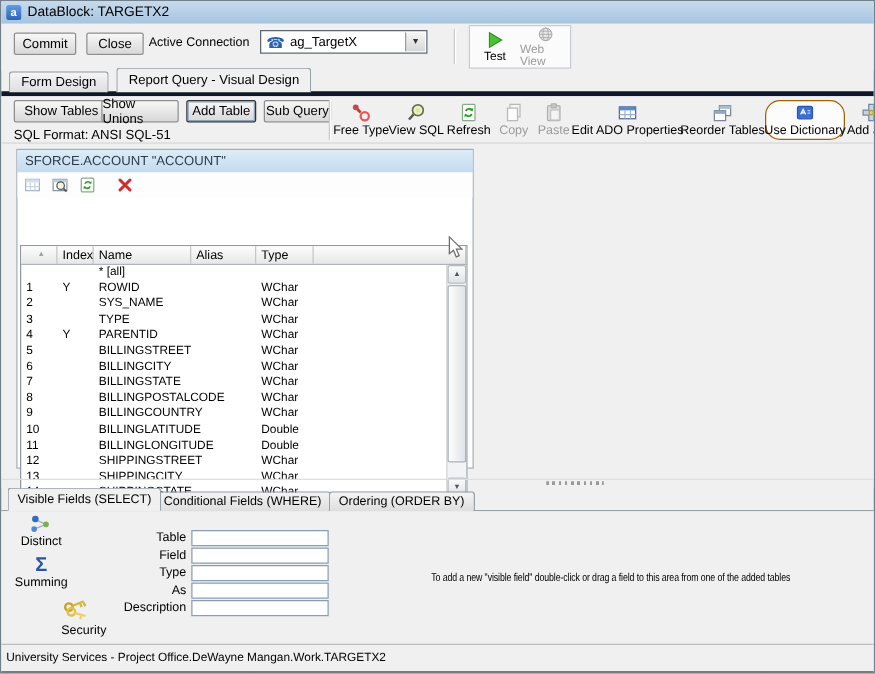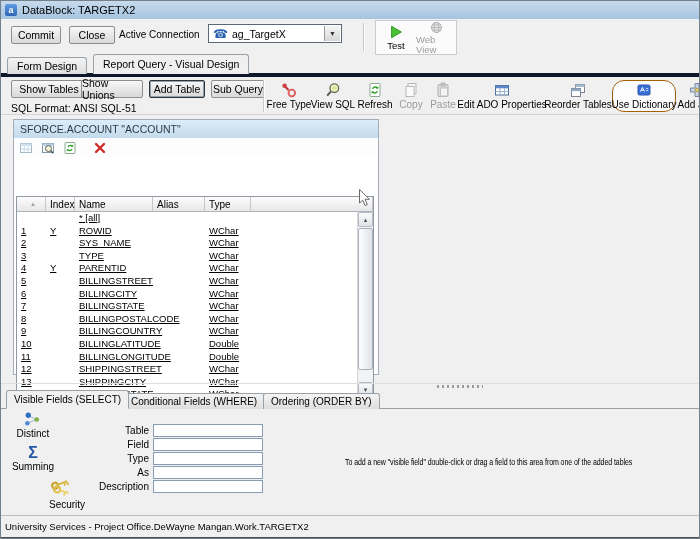--- a/index.html
+++ b/index.html
@@ -64,21 +64,21 @@
     border-bottom:1px solid #aeb4ba;font-size:10px;}
   .ghead .hc{border-right:1px solid #c6c6c6;padding-left:4px;display:flex;align-items:center;height:100%;}
   .sorttri{font-size:6px;color:#9aa4ae;margin:0 auto;}
   .c0{width:29px;flex:none;}
   .c1{width:29px;flex:none;}
   .c2{width:78px;flex:none;}
   .c3{width:52px;flex:none;}
   .c4{width:46px;flex:none;}
   .cf{flex:1;}
   .grows{position:absolute;left:0;top:15px;right:16px;bottom:0;overflow:hidden;}
-  .grow{display:flex;height:12.6px;line-height:12.6px;font-size:9.5px;white-space:nowrap;text-decoration:underline;}
+  .grow{display:flex;height:12.6px;line-height:12.6px;font-size:9.5px;white-space:nowrap;}
   .grow span{padding-left:4px;overflow:visible;}
   
   .vscroll{position:absolute;right:0;top:15px;bottom:0;width:16px;background:#f2f3f5;border-left:1px solid #d4d4d4;}
   .sbtn{position:absolute;left:0;width:15px;height:15px;background:linear-gradient(#fbfbfb,#dfe2e6);
     border:1px solid #b5bcc4;border-radius:2px;display:flex;align-items:center;justify-content:center;
     font-size:6px;color:#4c5560;}
   .sthumb{position:absolute;left:0;top:16px;width:15px;height:142px;
     background:linear-gradient(90deg,#fdfdfd,#dfe3e8);border:1px solid #aab2bc;border-radius:2px;}
   .wsline{position:absolute;left:0;right:0;top:268px;border-top:1px solid #dedede;}
   .splitdots{position:absolute;left:436px;top:270px;width:46px;height:3px;

